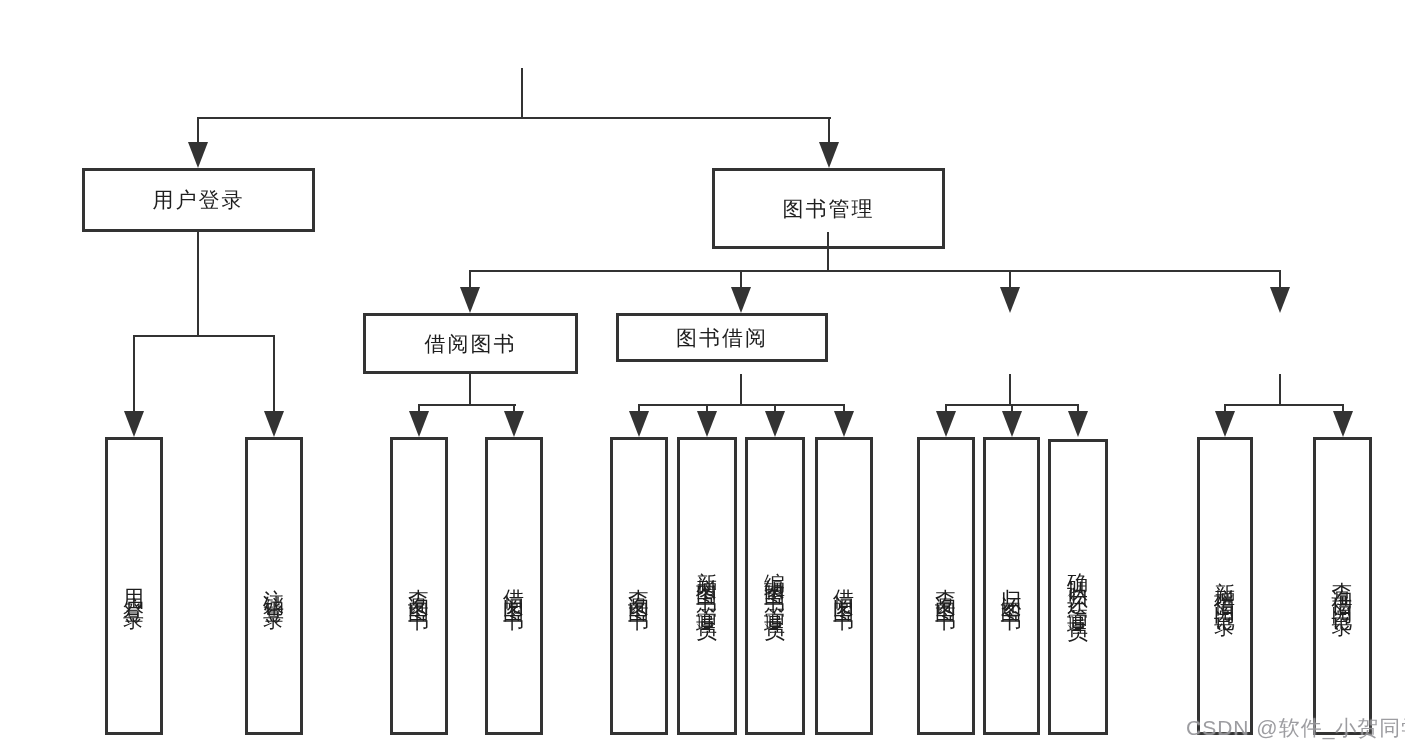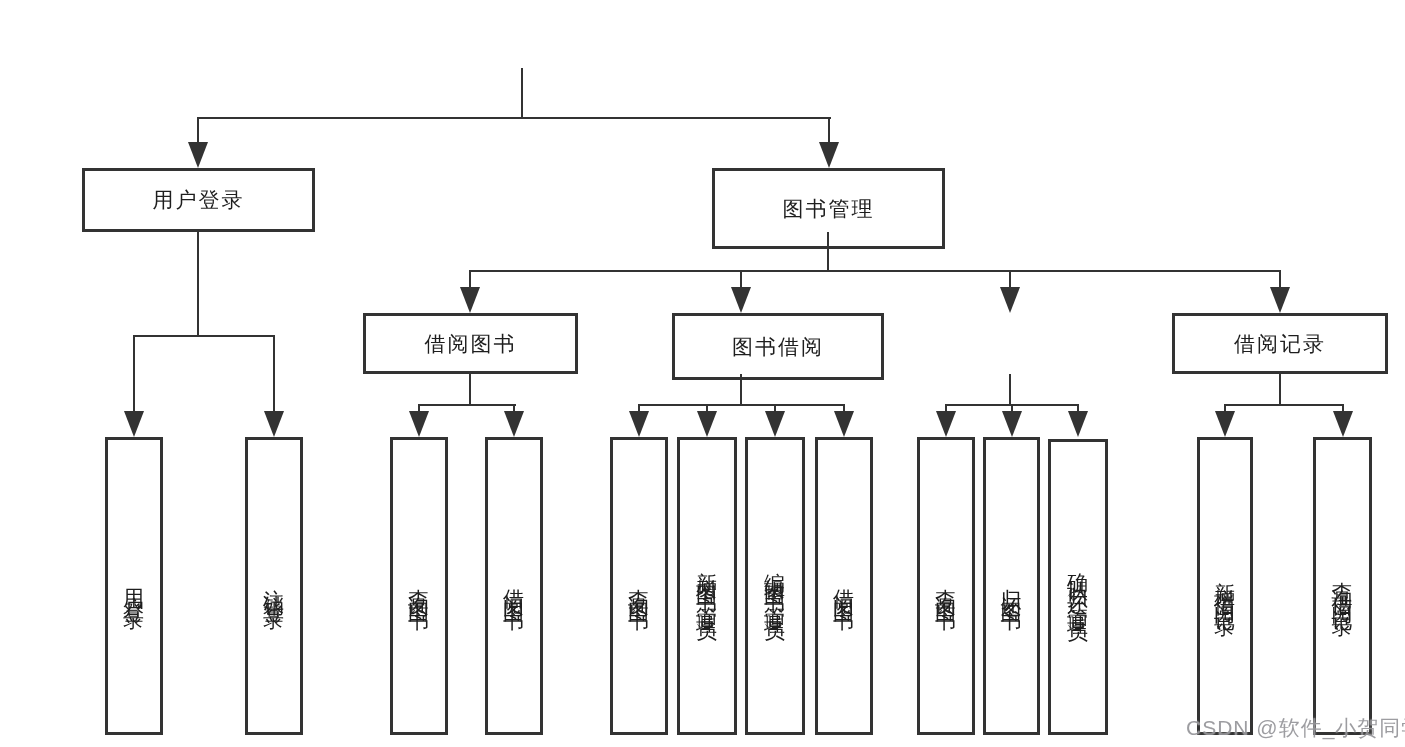--- a/index.html
+++ b/index.html
@@ -68,25 +68,22 @@
   <i class="vl" style="left:740px;top:270px;height:19px"></i>
   <i class="ar" style="left:731px;top:287px"></i>
   <i class="vl" style="left:1009px;top:270px;height:19px"></i>
   <i class="ar" style="left:1000px;top:287px"></i>
   <i class="vl" style="left:1279px;top:270px;height:19px"></i>
   <i class="ar" style="left:1270px;top:287px"></i>
 
   <div class="box" style="left:363px;top:313px;width:215px;height:61px">
     <span>借阅图书</span>
   </div>
-  <div class="box" style="left:672px;top:313px;width:212px;height:67px">
+  <div class="box" style="left:616px;top:313px;width:212px;height:49px">
     <span>图书借阅</span>
-  </div>
-  <div class="box" style="left:1172px;top:313px;width:216px;height:61px">
-    <span>借阅记录</span>
   </div>
 
   <i class="vl" style="left:469px;top:374px;height:32px"></i>
   <i class="hl" style="left:418px;top:404px;width:98px"></i>
   <i class="vl" style="left:418px;top:404px;height:9px"></i>
   <i class="ar" style="left:409px;top:411px"></i>
   <i class="vl" style="left:513px;top:404px;height:9px"></i>
   <i class="ar" style="left:504px;top:411px"></i>
 
   <i class="vl" style="left:740px;top:374px;height:32px"></i>

